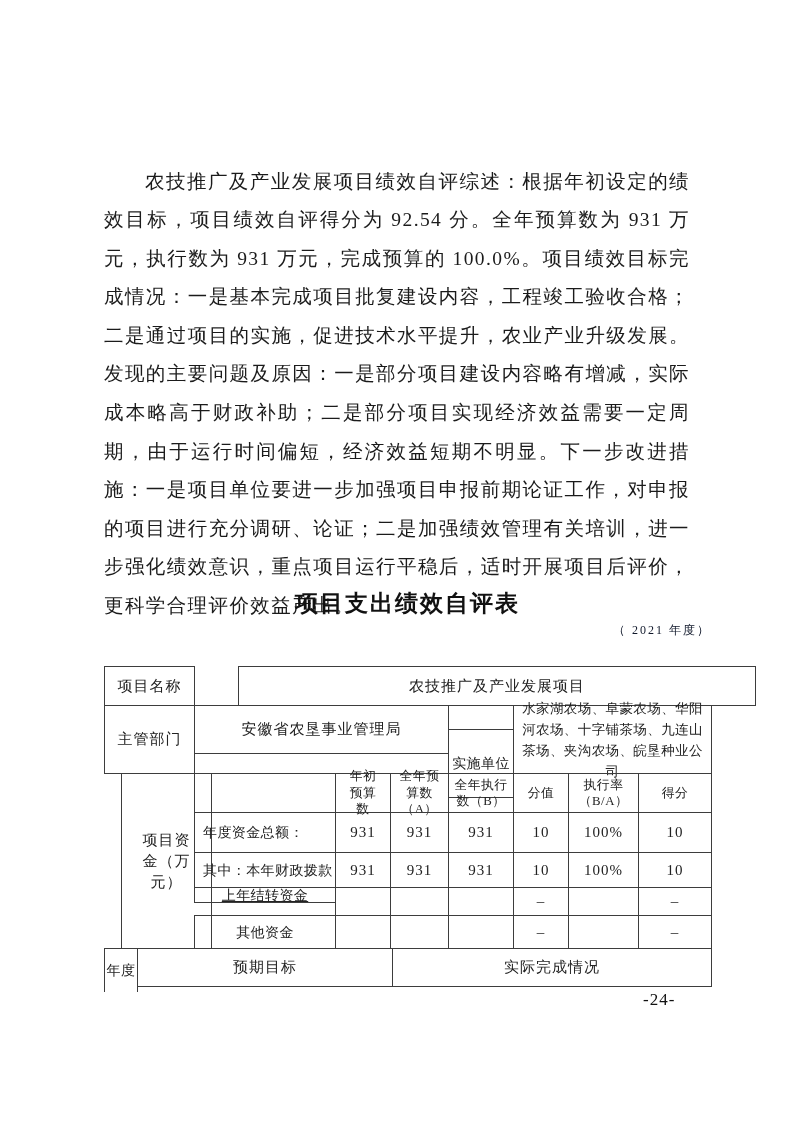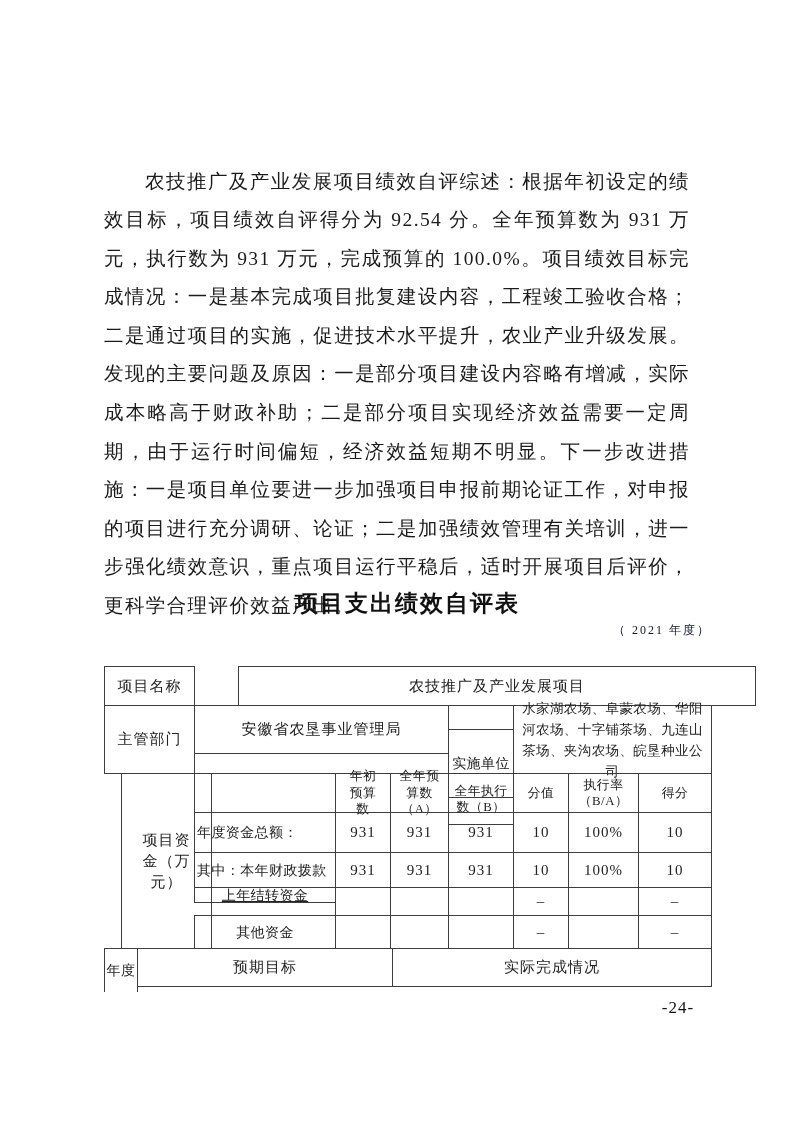--- a/index.html
+++ b/index.html
@@ -22,29 +22,29 @@
   .tbl-subtitle {
     position:absolute; left:104px; top:622px; width:607px;
     font-size:12px; letter-spacing:2px; text-align:right; color:#0f172a;
   }
   .cell {
     position:absolute; box-sizing:border-box; border:1px solid #3d3d3d;
     display:flex; align-items:center; justify-content:center;
     text-align:center; letter-spacing:1px; font-size:15px; color:#222;
     line-height:19px;
   }
-  .left   { justify-content:flex-start; text-align:left; padding-left:2px; }
+  .left   { justify-content:flex-start; text-align:left; padding-left:8px; }
   .f13    { font-size:12.8px; line-height:16.5px; letter-spacing:0.5px; }
   .f14    { font-size:14px; letter-spacing:0.4px; }
   .farm   { font-size:13.5px; line-height:21px; letter-spacing:0.4px; padding:0 2px; }
   .wrap2  { padding:0 14px; line-height:21px; }
   .nob    { border-bottom:none; }
   .pagenum {
     position:absolute; left:643px; top:990px; width:70px;
-    font-size:17px; letter-spacing:1px; text-align:center; color:#111;margin-top:8px;
+    font-size:17px; letter-spacing:1px; text-align:left; color:#111;
   }
 </style>
 </head>
 <body>
 
 <p class="para">农技推广及产业发展项目绩效自评综述：根据年初设定的绩效目标，项目绩效自评得分为 92.54 分。全年预算数为 931 万元，执行数为 931 万元，完成预算的 100.0%。项目绩效目标完成情况：一是基本完成项目批复建设内容，工程竣工验收合格；二是通过项目的实施，促进技术水平提升，农业产业升级发展。发现的主要问题及原因：一是部分项目建设内容略有增减，实际成本略高于财政补助；二是部分项目实现经济效益需要一定周期，由于运行时间偏短，经济效益短期不明显。下一步改进措施：一是项目单位要进一步加强项目申报前期论证工作，对申报的项目进行充分调研、论证；二是加强绩效管理有关培训，进一步强化绩效意识，重点项目运行平稳后，适时开展项目后评价，更科学合理评价效益产出。</p>
 
 <h1 class="tbl-title">项目支出绩效自评表</h1>
 <div class="tbl-subtitle">（ 2021 年度）</div>
 
@@ -56,21 +56,21 @@
   <div class="cell" style="left:104px;top:705px;width:91px;height:69px;">主管部门</div>
   <div class="cell" style="left:194px;top:705px;width:255px;height:49px;">安徽省农垦事业管理局</div>
   <div class="cell f14" style="left:448px;top:705px;width:66px;height:69px;margin-top:24px;">实施单位</div>
   <div class="cell farm" style="left:513px;top:705px;width:199px;height:69px;">水家湖农场、阜蒙农场、华阳河农场、十字铺茶场、九连山茶场、夹沟农场、皖垦种业公司</div>
 
   <div class="cell wrap2" style="left:104px;top:773px;width:91px;height:176px;margin-left:17px;">项目资金（万元）</div>
 
   <div class="cell" style="left:194px;top:773px;width:142px;height:40px;"></div>
   <div class="cell f13" style="left:335px;top:773px;width:56px;height:40px;padding:0 8px;">年初预算数</div>
   <div class="cell f13" style="left:390px;top:773px;width:59px;height:40px;padding:0 5px;">全年预算数（A）</div>
-  <div class="cell f13" style="left:448px;top:773px;width:66px;height:52px;padding:12px 5px;">全年执行数（B）</div>
+  <div class="cell f13" style="left:448px;top:773px;width:66px;height:40px;padding:12px 5px;">全年执行数（B）</div>
   <div class="cell f13" style="left:513px;top:773px;width:56px;height:40px;">分值</div>
   <div class="cell f13" style="left:568px;top:773px;width:71px;height:40px;padding:0 10px;">执行率（B/A）</div>
   <div class="cell f13" style="left:638px;top:773px;width:74px;height:40px;">得分</div>
 
   <div class="cell f14 left" style="left:194px;top:812px;width:142px;height:41px;">年度资金总额：</div>
   <div class="cell" style="left:335px;top:812px;width:56px;height:41px;">931</div>
   <div class="cell" style="left:390px;top:812px;width:59px;height:41px;">931</div>
   <div class="cell" style="left:448px;top:812px;width:66px;height:41px;">931</div>
   <div class="cell" style="left:513px;top:812px;width:56px;height:41px;">10</div>
   <div class="cell" style="left:568px;top:812px;width:71px;height:41px;">100%</div>

